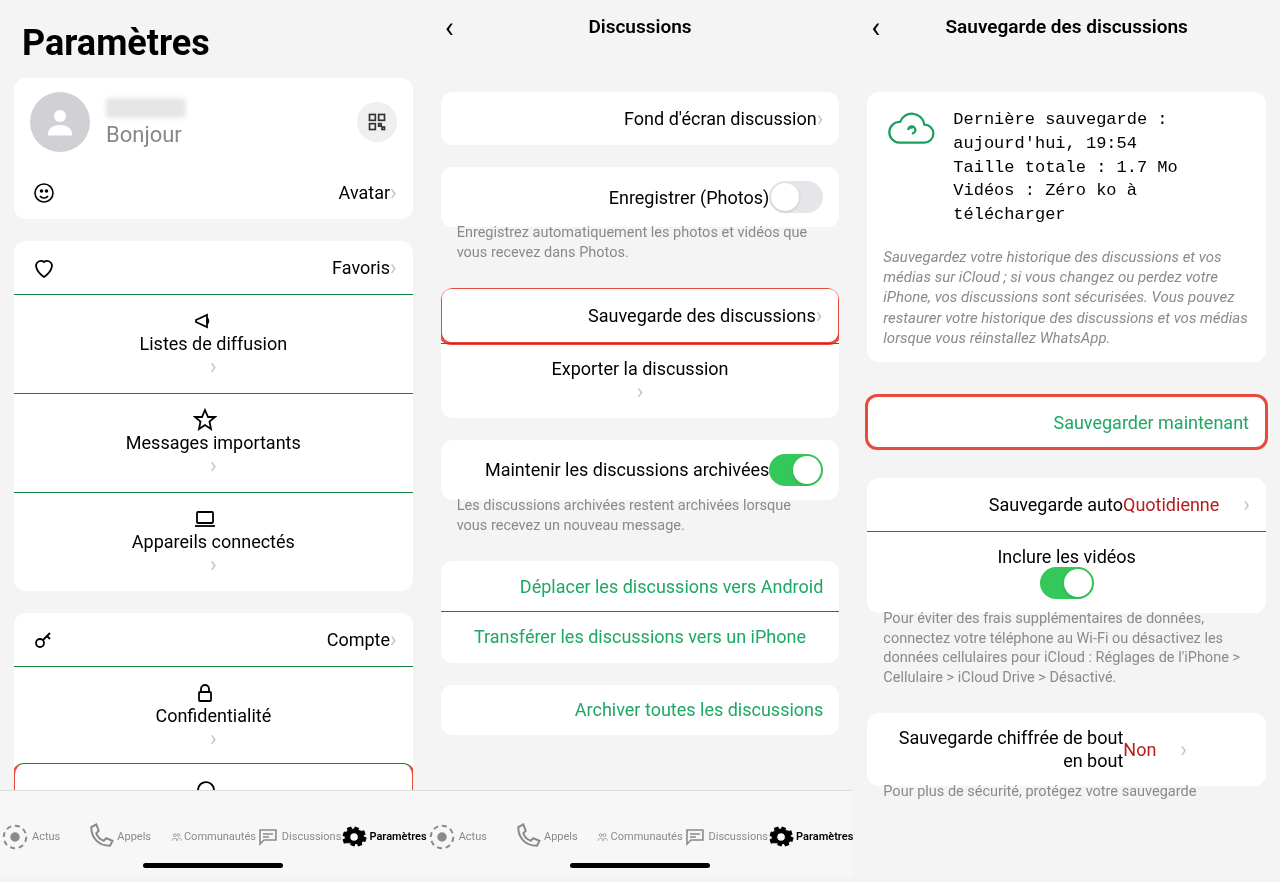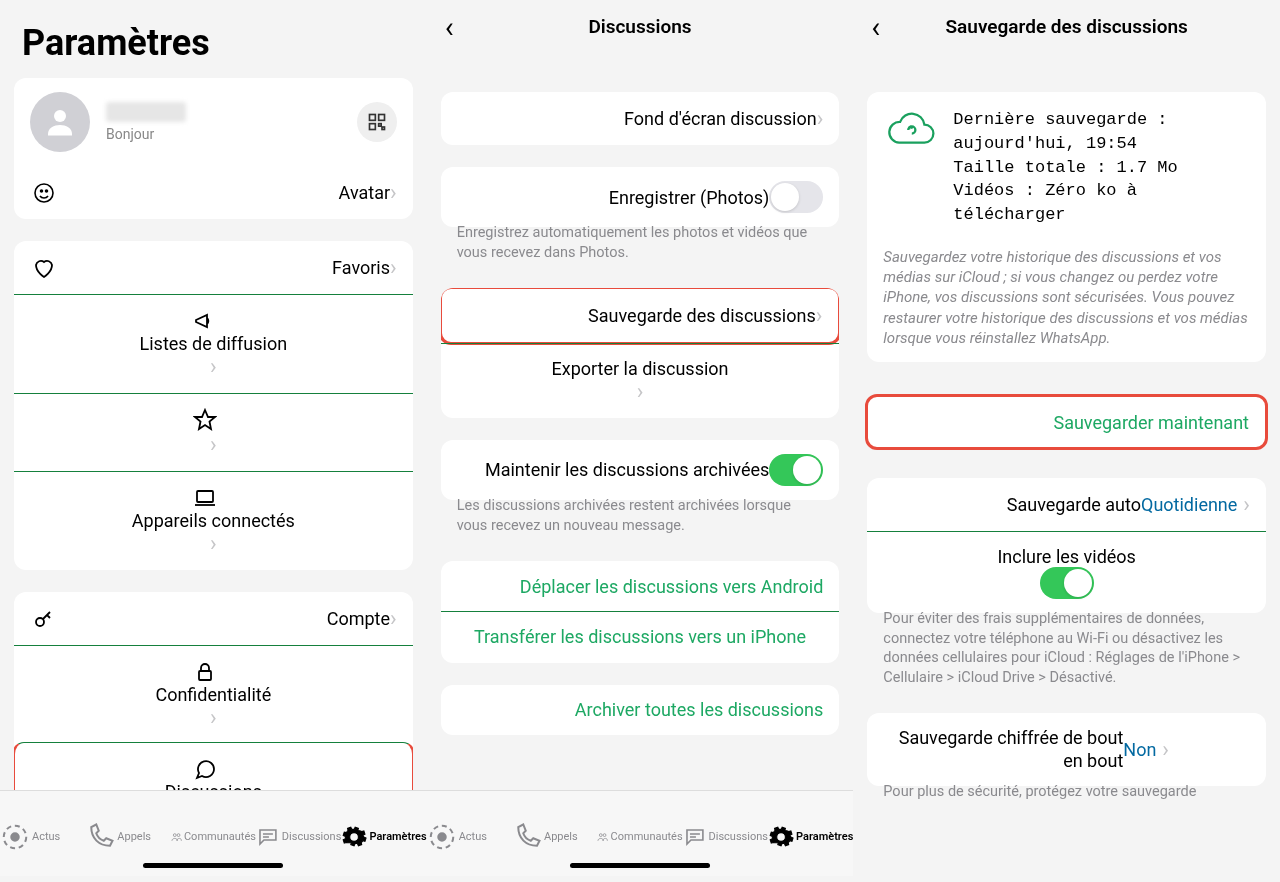--- a/index.html
+++ b/index.html
@@ -62,21 +62,21 @@
   }
   .row + .row { border-top: 1px solid #15803d; flex-direction: column; }
   .row .icon {
     width: 28px;
     display: flex;
     justify-content: center;
     margin-right: 16px;
   }
   .row .label { flex: 1; font-size: 18px; color: #000; }
   .row .label.green { color: #1da863; }
-  .row .value { color: #0369a1; font-size: 18px; margin-right: 6px; }
+  .row .value { color: #b91c1c; font-size: 18px; margin-right: 24px; }
   .row .chev {
     color: #c5c5c7;
     font-size: 22px;
     font-weight: 400;
   }
   .highlight-red {
     border: 3px solid #e84b3c;
     border-radius: 12px;
     margin: -2px;
   }
@@ -100,21 +100,21 @@
     margin-right: 16px;
   }
   .avatar-circle svg { width: 36px; height: 36px; fill: #fff; }
   .profile-text .name-blur {
     width: 80px; height: 20px;
     background: #e6e6e6;
     filter: blur(2px);
     border-radius: 3px;
     margin-bottom: 4px;
   }
-  .profile-text .status { font-size: 14px; color: #888; }
+  .profile-text .status { font-size: 22px; color: #888; }
   .qr-btn {
     margin-left: auto;
     width: 40px; height: 40px;
     border-radius: 50%;
     background: #efefef;
     display: flex; align-items: center; justify-content: center;
   }
   .toggle {
     width: 54px; height: 32px; border-radius: 16px;
     background: #e5e5ea; position: relative;
@@ -233,20 +233,21 @@
           </span>
         <span class="label">Listes de diffusion</span>
         <span class="chev">›</span>
       </div>
       <div class="row">
         <span class="icon">
             <svg width="24" height="24" viewBox="0 0 24 24" fill="none" stroke="#000" stroke-width="1.8">
               <path d="M12 2l3 7h7l-5.5 4.5L18 21l-6-4-6 4 1.5-7.5L2 9h7z"></path>
             </svg>
           </span>
+        <span class="label">Messages importants</span>
         <span class="chev">›</span>
       </div>
       <div class="row">
         <span class="icon">
             <svg width="24" height="24" viewBox="0 0 24 24" fill="none" stroke="#000" stroke-width="1.8">
               <rect x="4" y="5" width="16" height="11" rx="1"></rect>
               <path d="M2 19h20"></path>
             </svg>
           </span>
         <span class="label">Appareils connectés</span>

